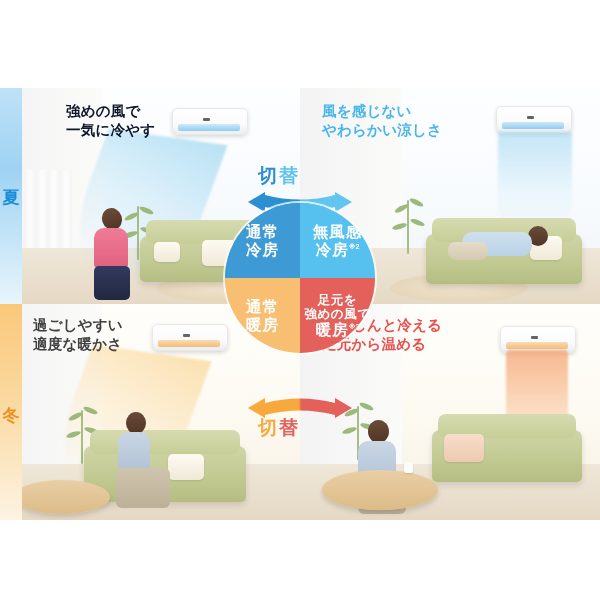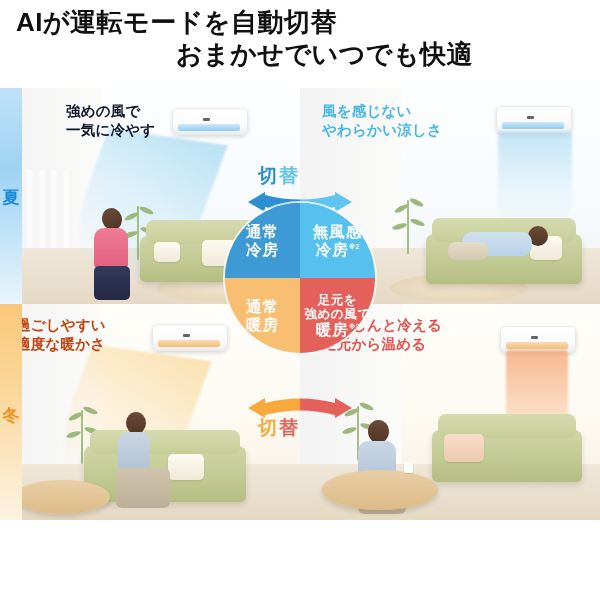--- a/index.html
+++ b/index.html
@@ -157,21 +157,21 @@
     position: absolute; border-radius: 10px 10px 4px 4px;
   }
 
   
   .caption {
     position: absolute; font-weight: bold; font-size: 14.5px; line-height: 19px;
     white-space: pre-line; letter-spacing: .2px;
   }
   .cap-tl { left: 30px; top: 14px; color: #0f172a; margin-left: 36px; }
   .cap-tr { left: 22px; top: 14px; color: #46b6ea; }
-  .cap-bl { left: 16px; top: 12px; color: #c2410c; }
+  .cap-bl { left: 33px; top: 12px; color: #404040; }
   .cap-br { left: 22px; top: 12px; color: #e8504b; }
 
   
   .season {
     position: absolute; left: 0; width: 22px; height: 216px;
   }
   .season-top {
     top: 88px;
     background: linear-gradient(180deg,#bfe1f7 0%,#9ed3f3 38%,#e9f5fc 100%);
   }
@@ -223,24 +223,20 @@
   }
   .footer .f1, .footer .f2 {
     display: block; font-size: 16px; line-height: 27px; letter-spacing: .6px;
   }
 </style>
 </head>
 <body>
 
 <div id="page">
 
-  <div class="headline">
-    <span class="l1">AIが運転モードを自動切替</span>
-    <span class="l2">おまかせでいつでも快適</span>
-  </div>
 
   <div class="board">
 
     <div class="quad q-tl">
       <div class="room cool">
         <div class="wall-left"></div>
         <div class="curtain"></div>
         <div class="floor"></div>
         <div class="rug" style="left:52%;"></div>
 

